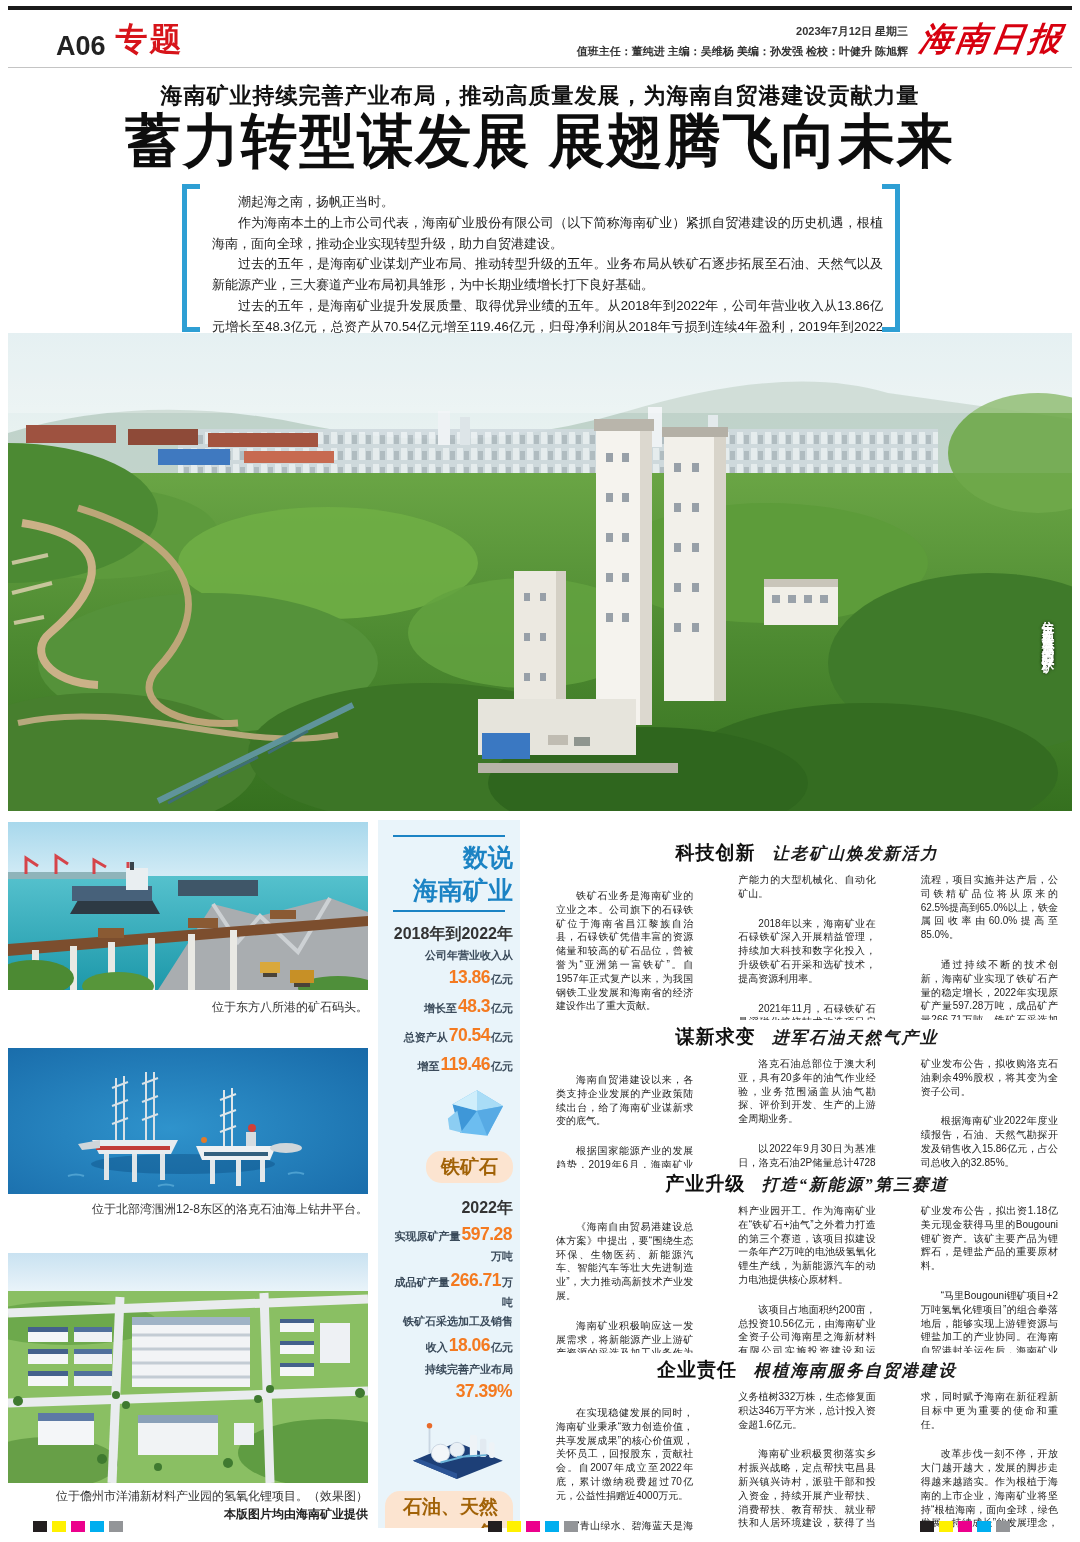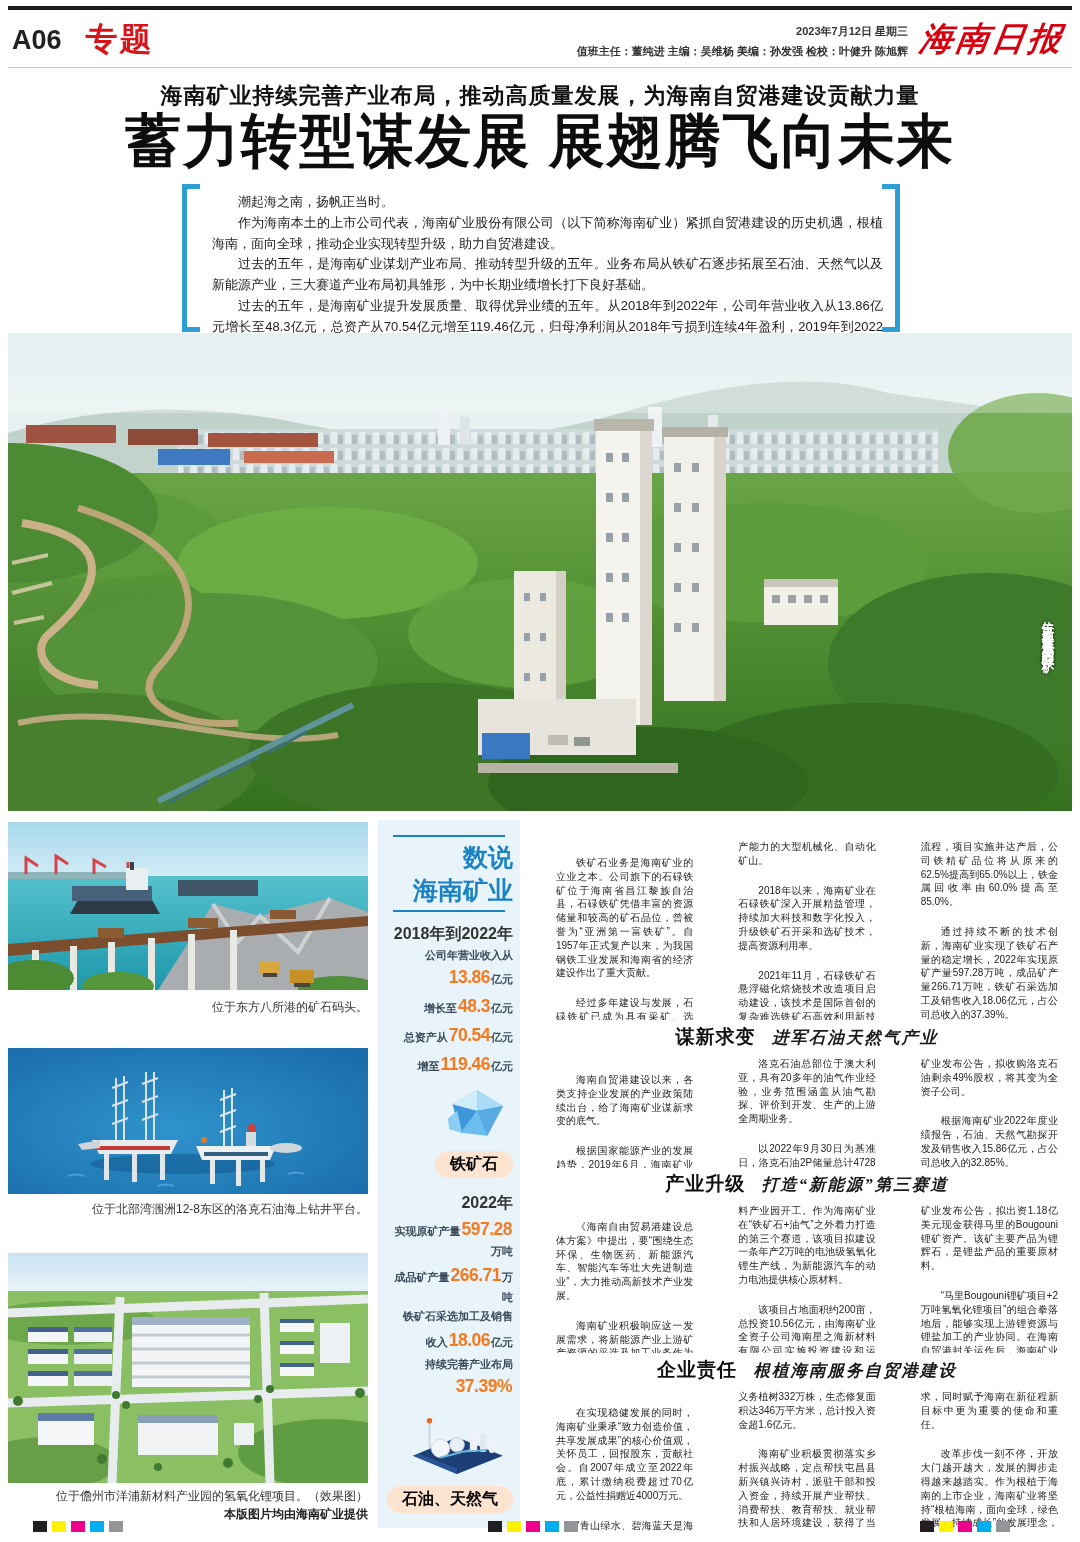--- a/index.html
+++ b/index.html
@@ -4,21 +4,21 @@
 <style>
   html,body{margin:0;padding:0;background:#e8e8e8;}
   *{box-sizing:border-box;}
   .page{position:relative;width:1080px;height:1542px;margin:0 auto;background:#ffffff;
         font-family:"Liberation Sans","DejaVu Sans",sans-serif;color:#222;overflow:hidden;}
 
   
   .top-rule{position:absolute;top:6px;left:8px;right:8px;height:4px;background:#1a1a1a;}
   .header{position:absolute;top:14px;left:12px;right:10px;height:48px;display:flex;
           justify-content:space-between;align-items:flex-end;}
-  .hdr-left{display:flex;align-items:center;gap:24px;}
+  .hdr-left{display:flex;align-items:flex-end;gap:10px;margin-left:44px;}
   .page-no{font-size:27px;font-weight:700;color:#222;}
   .section-name{font-size:32px;font-weight:900;color:#d7141a;letter-spacing:2px;}
   .hdr-right{display:flex;align-items:flex-end;gap:12px;}
   .hdr-meta{text-align:right;font-size:11px;color:#333;line-height:1.8;font-weight:600;}
   .masthead{font-family:"Liberation Serif","DejaVu Serif",serif;font-style:italic;font-weight:700;
             font-size:33px;color:#d7000f;transform:skewX(-8deg);letter-spacing:3px;padding-right:6px;}
   .hdr-rule{position:absolute;top:67px;left:8px;right:8px;height:1px;background:#c4c4c4;}
 
   
   .kicker{position:absolute;top:81px;left:80px;right:80px;text-align:center;
@@ -46,21 +46,21 @@
   .cap b{font-weight:800;color:#222;}
 
   
   .panel{position:absolute;left:378px;top:820px;width:142px;height:708px;background:#e9f4fa;
          padding:12px 7px 8px 7px;text-align:right;overflow:hidden;}
   .p-rule{height:2px;background:#1b83c4;margin:3px 8px;}
   .p-title{font-size:25px;font-weight:800;color:#1b83c4;line-height:1.3;margin:4px 0;}
   .p-grp-h{font-size:16px;font-weight:800;color:#333;margin:12px 0 2px;}
   .stat{font-size:11px;font-weight:700;color:#3a4a5a;line-height:1.55;margin:2px 0;}
   .stat .num{font-size:17.5px;color:#f47a20;font-weight:800;letter-spacing:-0.5px;padding:0 1px;}
-  .pill{display:inline-block;background:#fce4d0;color:#000000;font-size:16px;font-weight:800;
+  .pill{display:inline-block;background:#fce4d0;color:#a16207;font-size:19px;font-weight:800;
         padding:3px 15px;border-radius:15px;margin:8px 0 3px;}
   .p-icon{margin:8px 0 0;}
 
   
   .sect{position:absolute;left:540px;width:534px;overflow:hidden;}
   .sect-h{text-align:center;margin-bottom:7px;white-space:nowrap;}
   .sect-h .t1{font-size:19px;font-weight:900;color:#0f0f0f;letter-spacing:1px;}
   .sect-h .t2{font-size:16.5px;font-weight:600;font-style:italic;color:#1a1a1a;margin-left:12px;
               font-family:"Liberation Serif","DejaVu Serif",serif;letter-spacing:2px;}
   .sect-b{column-count:3;column-gap:13px;font-size:10px;line-height:1.38;text-align:justify;color:#222;}
@@ -422,20 +422,24 @@
         <circle cx="30" cy="14" r="3" fill="#e86a2a"></circle>
         <path d="M42,54 L74,46 M60,48 L92,46" stroke="#6ab4d8" stroke-width="2" fill="none"></path>
       </svg>
     </div>
     <div><span class="pill">石油、天然气</span></div>
     <div class="p-grp-h">2022年</div>
 
   </div>
 
   <div class="sect" style="top:840px;height:180px;">
+    <div class="sect-h">
+      <span class="t1">科技创新</span>
+      <span class="t2">让老矿山焕发新活力</span>
+    </div>
     <div class="sect-b">
       <p>铁矿石业务是海南矿业的立业之本。公司旗下的石碌铁矿位于海南省昌江黎族自治县，石碌铁矿凭借丰富的资源储量和较高的矿石品位，曾被誉为“亚洲第一富铁矿”。自1957年正式复产以来，为我国钢铁工业发展和海南省的经济建设作出了重大贡献。</p>
       <p>经过多年建设与发展，石碌铁矿已成为具有采矿、选矿、运输、尾矿回收等综合生产能力的大型机械化、自动化矿山。</p>
       <p>2018年以来，海南矿业在石碌铁矿深入开展精益管理，持续加大科技和数字化投入，升级铁矿石开采和选矿技术，提高资源利用率。</p>
       <p>2021年11月，石碌铁矿石悬浮磁化焙烧技术改造项目启动建设，该技术是国际首创的复杂难选铁矿石高效利用新技术，有助于石碌铁矿优化工艺流程，项目实施并达产后，公司铁精矿品位将从原来的62.5%提高到65.0%以上，铁金属回收率由60.0%提高至85.0%。</p>
       <p>通过持续不断的技术创新，海南矿业实现了铁矿石产量的稳定增长，2022年实现原矿产量597.28万吨，成品矿产量266.71万吨，铁矿石采选加工及销售收入18.06亿元，占公司总收入的37.39%。</p>
     </div>
   </div>
 
   <div class="sect" style="top:1024px;height:144px;">

